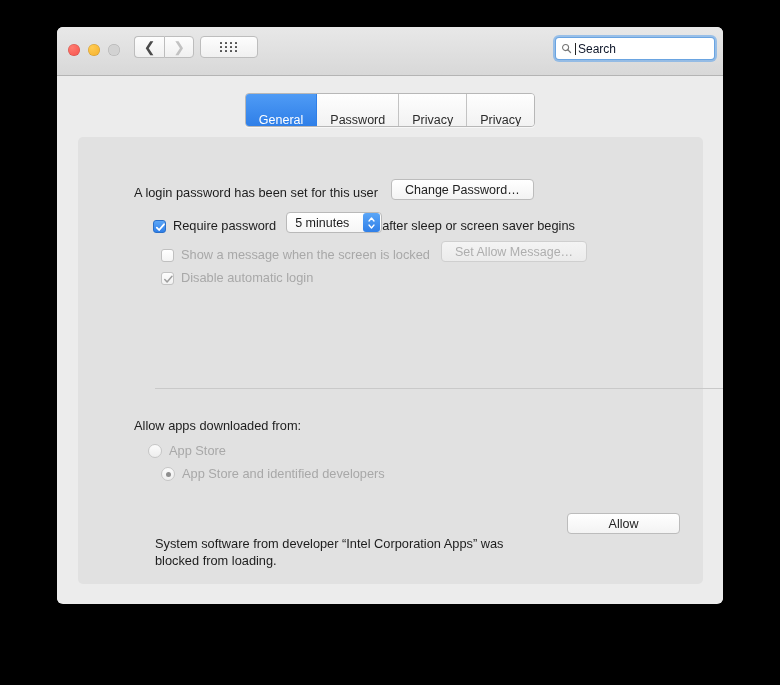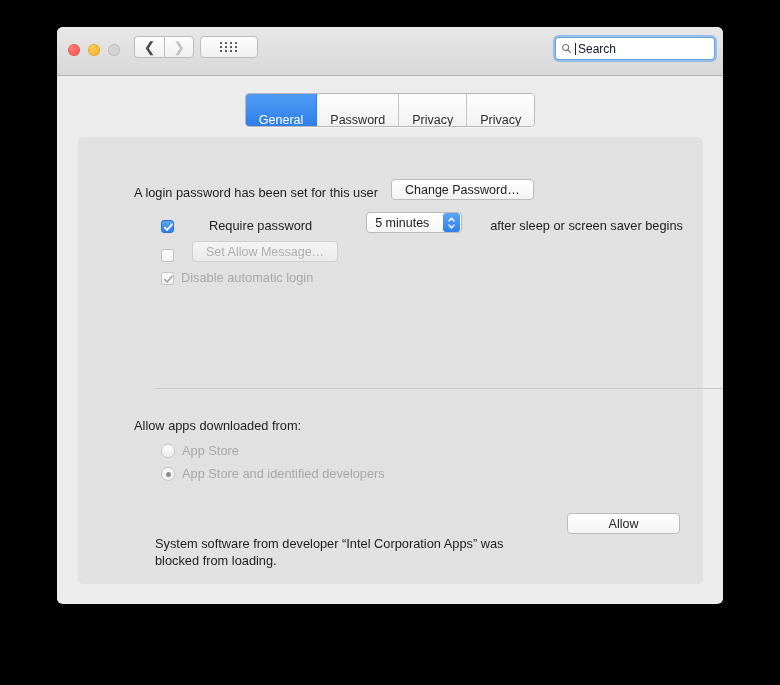--- a/index.html
+++ b/index.html
@@ -340,62 +340,63 @@
       </div>
     </div>
 
     <div id="panel">
 
       <div class="row" style="left:56px; top:42px;">
         <span class="lbl">A login password has been set for this user</span>
         <span class="pushbtn" style="margin-left:13px;">Change Password…</span>
       </div>
 
-      <div class="row" style="left:83px; top:75px;gap:28px;">
+      <div class="row" style="left:75px; top:75px;">
         <span class="cb on">
           <svg width="11" height="11" viewBox="0 0 11 11">
             <path d="M1.8 5.6 L4.1 8.0 L9.0 2.3" fill="none" stroke="#ffffff" stroke-width="1.8" stroke-linecap="round" stroke-linejoin="round"></path>
           </svg>
         </span>
         <span class="lbl">Require password</span>
-        <span class="popup" style="margin-left:26px;">
+        <span class="popup" style="margin-left:10px;">
           <span class="val">5 minutes</span>
           <span class="stepper">
             <svg width="7" height="5" viewBox="0 0 7 5">
               <path d="M1 4 L3.5 1 L6 4" fill="none" stroke="#ffffff" stroke-width="1.3" stroke-linecap="round" stroke-linejoin="round"></path>
             </svg>
             <svg width="7" height="5" viewBox="0 0 7 5">
               <path d="M1 1 L3.5 4 L6 1" fill="none" stroke="#ffffff" stroke-width="1.3" stroke-linecap="round" stroke-linejoin="round"></path>
             </svg>
           </span>
         </span>
         <span class="lbl" style="">after sleep or screen saver begins</span>
       </div>
 
       <div class="row" style="left:83px; top:104px;">
         <span class="cb off"></span>
+        <span class="lbl dim">Show a message when the screen is locked</span>
         <span class="pushbtn disabled" style="margin-left:11px;">Set Allow Message…</span>
       </div>
 
       <div class="row" style="left:83px; top:133px;">
         <span class="cb on-dim">
           <svg width="11" height="11" viewBox="0 0 11 11">
             <path d="M1.8 5.6 L4.1 8.0 L9.0 2.3" fill="none" stroke="#9d9d9d" stroke-width="1.5" stroke-linecap="round" stroke-linejoin="round"></path>
           </svg>
         </span>
         <span class="lbl dim">Disable automatic login</span>
       </div>
 
       <hr class="sep">
 
       <div class="row" style="left:56px; top:281px;">
         <span class="lbl">Allow apps downloaded from:</span>
       </div>
 
-      <div class="row" style="left:83px; top:306px;">
+      <div class="row" style="left:70px; top:306px;">
         <span class="rb"></span>
         <span class="lbl dim">App Store</span>
       </div>
 
       <div class="row" style="left:83px; top:329px;">
         <span class="rb">
           <span class="dot"></span>
         </span>
         <span class="lbl dim">App Store and identified developers</span>
       </div>

